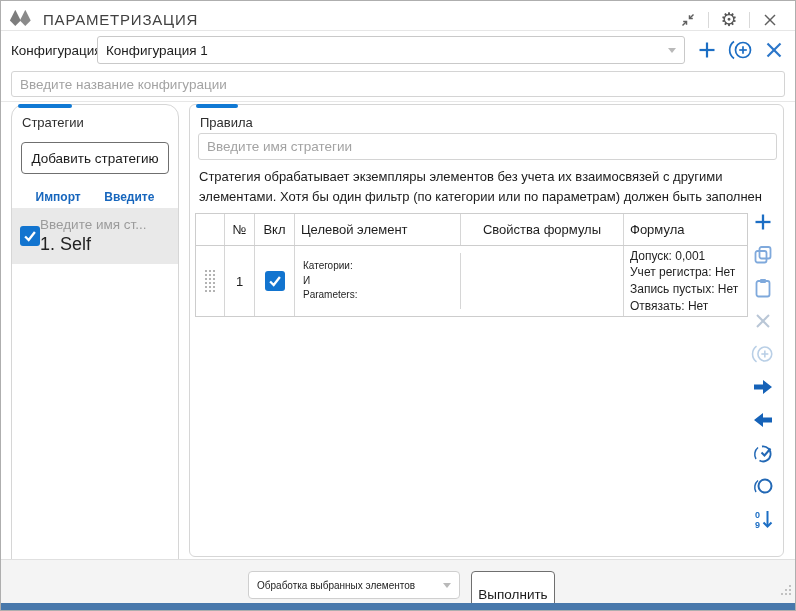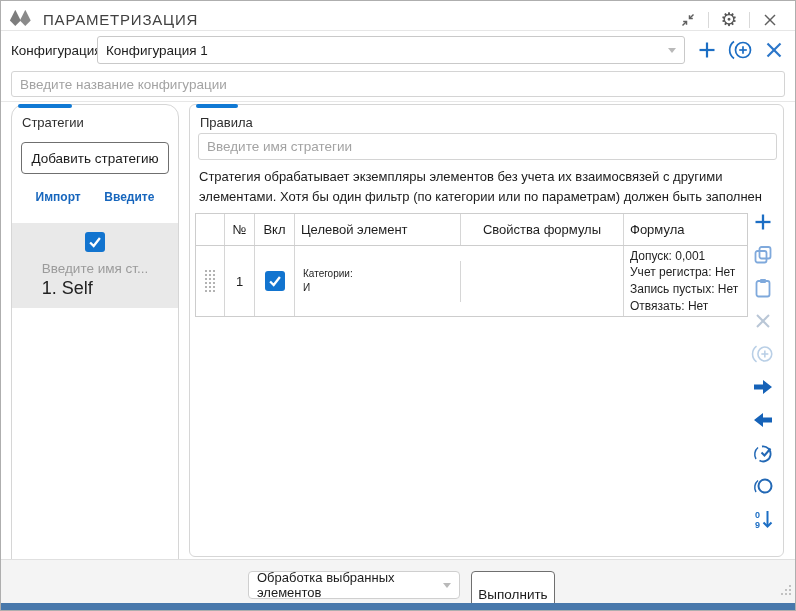--- a/index.html
+++ b/index.html
@@ -54,22 +54,22 @@
   
   .addbtn {
     display: block; margin: 6px 5px 0 9px; width: calc(100% - 18px); height: 32px;
     background: #fff; border: 1px solid #6f6f6f; border-radius: 4px;
     font-size: 13.5px; color: #1b1b1b; font-family: "Liberation Sans", sans-serif; cursor: pointer;
   }
   .impexp { display: flex; justify-content: space-evenly; margin-top: 16px; }
   .link { color: #1766bd; cursor: pointer; }
   .impexp .link { font-size: 12px; font-weight: bold; }
   .stratitem {
-    margin-top: 19px; background: #e9e9e9; padding: 9px 8px;
-    display: flex; align-items: center; gap: 9px; cursor: pointer; flex-direction: column;
+    margin-top: 4px; background: #e9e9e9; padding: 9px 8px;
+    display: flex; align-items: center; cursor: pointer;
   }
   .checkbox { width: 20px; height: 20px; background: #1274cf; border-radius: 3px; flex: 0 0 auto; display: flex; align-items: center; justify-content: center; cursor: pointer; }
   .stratname { font-size: 13.5px; color: #9b9b9b; white-space: nowrap; overflow: hidden; }
   .stratsub { font-size: 18px; color: #222; margin-top: 2px; }
   .deletelink { position: absolute; left: 28px; top: 561px; font-size: 13px; text-decoration: underline; }
   
   .rulesinput {
     position: absolute; left: 8px; top: 28px; width: 579px; height: 27px;
     border: 1px solid #d4d4d4; border-radius: 3px; padding: 8px 8px;
     font-size: 13.5px; font-family: "Liberation Sans", sans-serif; outline: none;
@@ -88,21 +88,21 @@
   .multiline { display: block; padding: 6px 8px; font-size: 10px; line-height: 1.45; align-self: center; }
   .props { font-size: 12px; line-height: 1.38; padding: 4px 6px; }
   
   .rail { position: absolute; top: 106px; right: 4px; width: 32px; display: flex; flex-direction: column; align-items: center; gap: 11px; }
   .rail .blueicon { width: 24px; height: 22px; }
   
   .footer { position: absolute; left: 0; right: 0; top: 558px; height: 46px; background: #f4f4f4; border-top: 1px solid #e0e0e0; }
   .actionselect {
     position: absolute; left: 247px; top: 11px; width: 212px; height: 28px;
     background: #fff; border: 1px solid #cfcfcf; border-radius: 4px;
-    display: flex; align-items: center; padding: 0 8px; font-size: 13px; cursor: pointer;
+    display: flex; align-items: center; padding: 0 8px; font-size: 10px; cursor: pointer;
   }
   .actionselect .val { flex: 1; color: #1c1c1c; }
   .runbtn {
     position: absolute; left: 470px; top: 11px; width: 84px; height: 46px;
     background: #fff; border: 1px solid #6f6f6f; border-radius: 4px;
     font-size: 13.5px; font-family: "Liberation Sans", sans-serif; cursor: pointer; color: #1b1b1b;
   }
   .resizegrip { position: absolute; right: 3px; bottom: 9px; }
   .bluestrip { position: absolute; left: 0; right: 0; bottom: 0; height: 7px; background: #4878ab; }
 </style>
@@ -237,20 +237,21 @@
         <div class="tcell c">
           <div class="checkbox">
             <svg width="16" height="16" viewBox="0 0 18 18" fill="none" stroke="#fff" stroke-width="2.6">
               <polyline points="3.5,9.5 7.5,13.5 14.5,4.5"></polyline>
             </svg>
           </div>
         </div>
         <div class="tcell multiline">
           <div>Категории:</div>
           <div>И</div>
+          <div>Parameters:</div>
         </div>
         <div class="tcell"></div>
         <div class="tcell multiline props">
           <div>Допуск: 0,001</div>
           <div>Учет регистра: Нет</div>
           <div>Запись пустых: Нет</div>
           <div>Отвязать: Нет</div>
         </div>
       </div>
     </div>

